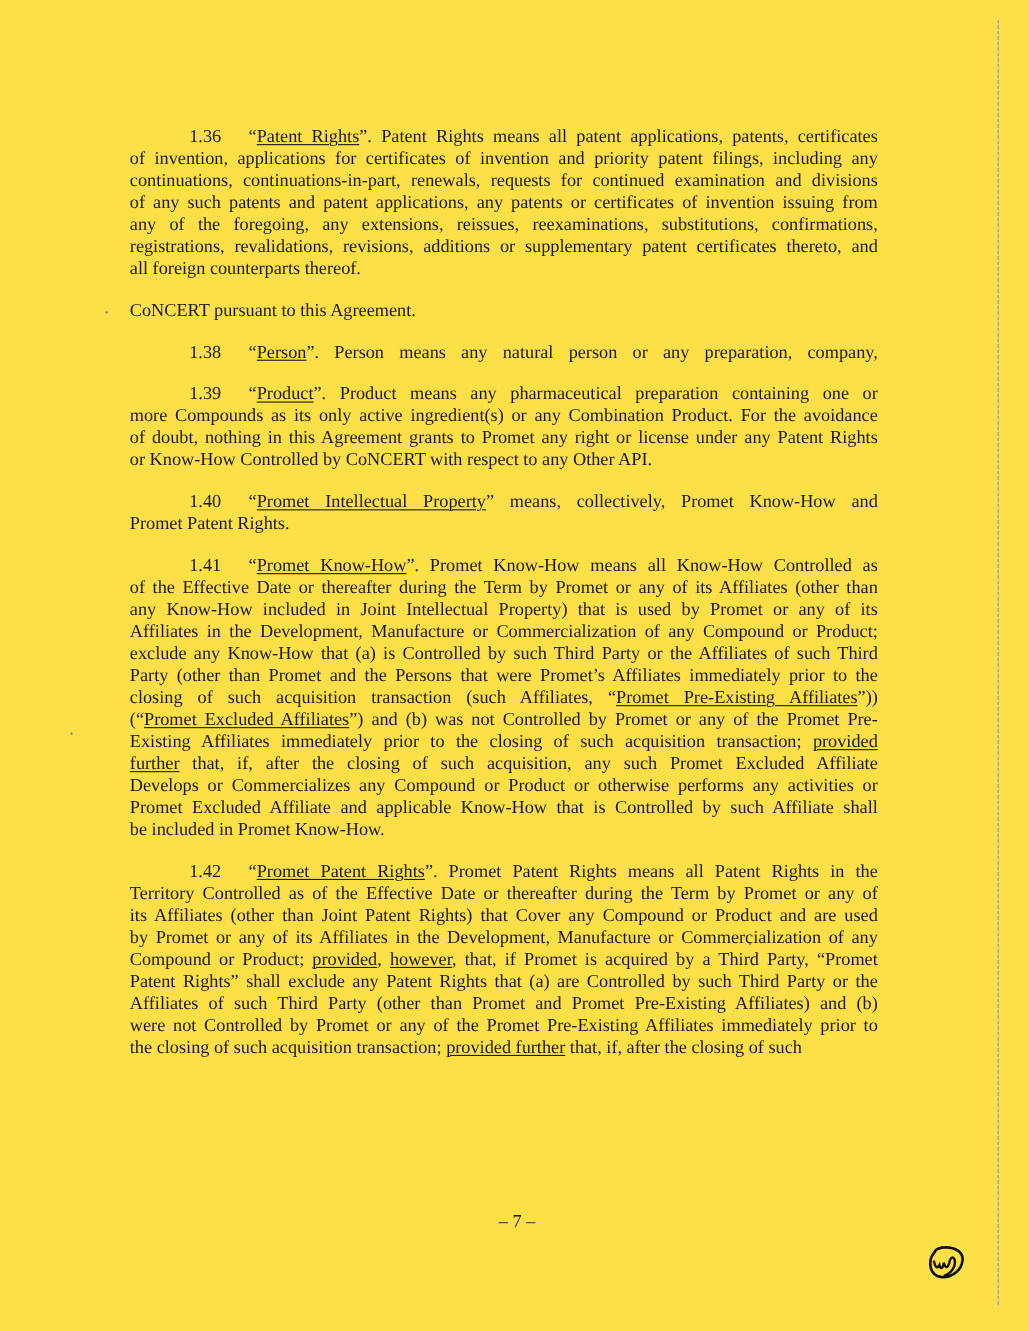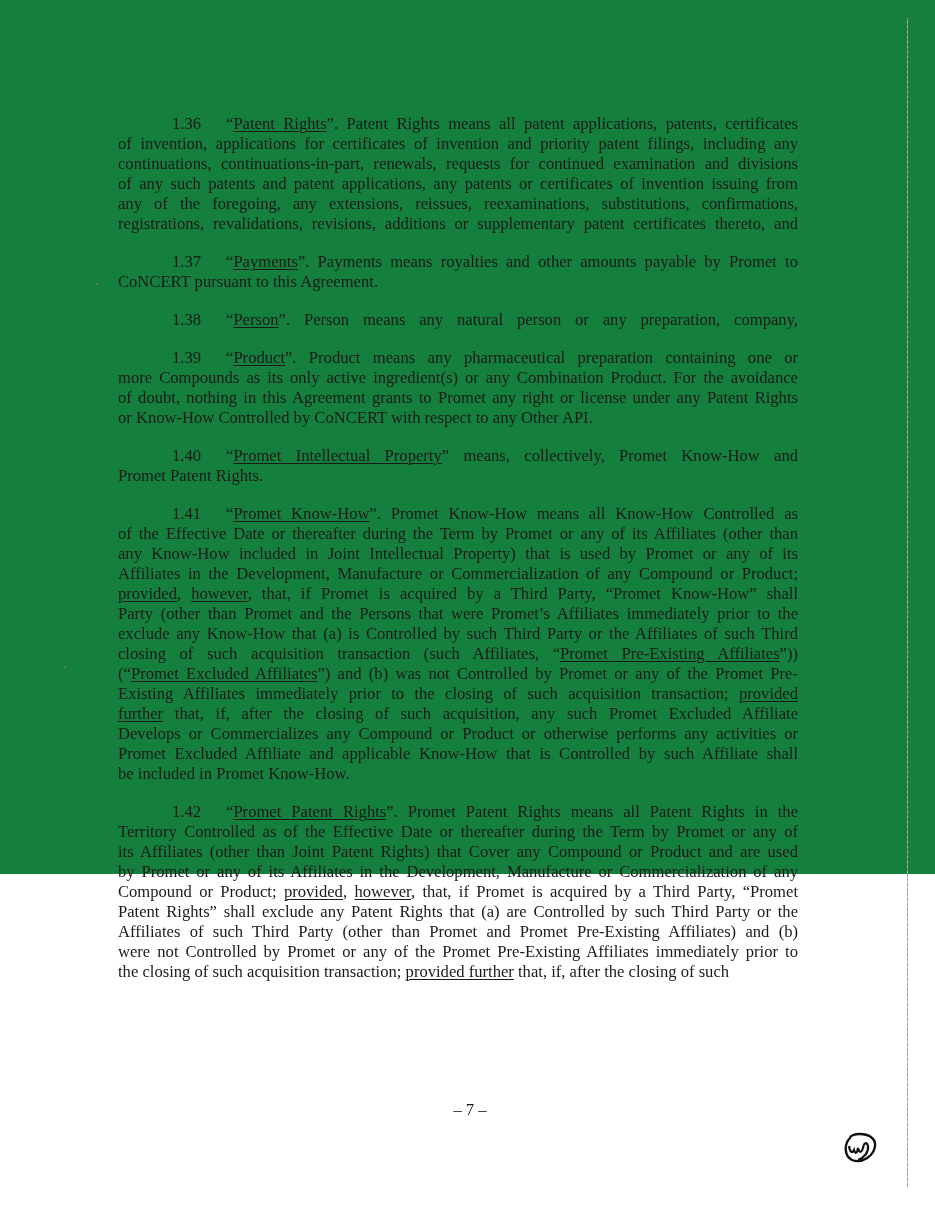--- a/index.html
+++ b/index.html
@@ -1,19 +1,19 @@
 <!DOCTYPE html>
 <html><head>
 <meta charset="utf-8">
 <style>
   html, body { margin: 0; padding: 0; background: #ffffff; }
   body { width: 935px; height: 1210px; position: relative; overflow: hidden; }
   .page {
-    position: absolute; left: 0; top: 0; width: 935px; height: 874px;
-    background: #15803d;
+    position: absolute; left: 0; top: 0; width: 935px; height: 1210px;
+    background: #fde047;
     font-family: "Liberation Serif", "DejaVu Serif", serif;
     color: #1a1a1a;
   }
   .body {
     position: absolute; left: 118px; top: 114px; width: 680px;
     font-size: 16.6px; line-height: 20px;
   }
   .para { margin: 0 0 18px 0; }
   .line { display: block; white-space: nowrap; height: 20px; }
   .line.justify { text-align: justify; text-align-last: justify; white-space: normal; }
@@ -44,46 +44,45 @@
   <div class="speck" style="left:681px; top:857px;"></div>
 
   <div class="body" id="doc-body">
       <div class="para">
         <span class="line first justify"><span class="secnum">1.36</span><span>“</span><u>Patent Rights</u><span>”.  Patent Rights means all patent applications, patents, certificates</span></span>
         <span class="line justify"><span>of invention, applications for certificates of invention and priority patent filings, including any</span></span>
         <span class="line justify"><span>continuations, continuations-in-part, renewals, requests for continued examination and divisions</span></span>
         <span class="line justify"><span>of any such patents and patent applications, any patents or certificates of invention issuing from</span></span>
         <span class="line justify"><span>any of the foregoing, any extensions, reissues, reexaminations, substitutions, confirmations,</span></span>
         <span class="line justify"><span>registrations, revalidations, revisions, additions or supplementary patent certificates thereto, and</span></span>
+        <span class="line"><span>all foreign counterparts thereof.</span></span>
       </div>
       <div class="para">
-        <span class="line first justify"><span class="secnum">1.37</span><span>“</span><u>Payments</u><span>”.  Payments means royalties and other amounts payable by Promet to</span></span>
         <span class="line"><span>CoNCERT pursuant to this Agreement.</span></span>
       </div>
       <div class="para">
         <span class="line first justify"><span class="secnum">1.38</span><span>“</span><u>Person</u><span>”.  Person means any natural person or any preparation, company,</span></span>
       </div>
       <div class="para">
         <span class="line first justify"><span class="secnum">1.39</span><span>“</span><u>Product</u><span>”.  Product means any pharmaceutical preparation containing one or</span></span>
         <span class="line justify"><span>more Compounds as its only active ingredient(s) or any Combination Product.  For the avoidance</span></span>
         <span class="line justify"><span>of doubt, nothing in this Agreement grants to Promet any right or license under any Patent Rights</span></span>
         <span class="line"><span>or Know-How Controlled by CoNCERT with respect to any Other API.</span></span>
       </div>
       <div class="para">
         <span class="line first justify"><span class="secnum">1.40</span><span>“</span><u>Promet Intellectual Property</u><span>” means, collectively, Promet Know-How and</span></span>
         <span class="line"><span>Promet Patent Rights.</span></span>
       </div>
       <div class="para">
         <span class="line first justify"><span class="secnum">1.41</span><span>“</span><u>Promet Know-How</u><span>”.  Promet Know-How means all Know-How Controlled as</span></span>
         <span class="line justify"><span>of the Effective Date or thereafter during the Term by Promet or any of its Affiliates (other than</span></span>
         <span class="line justify"><span>any Know-How included in Joint Intellectual Property) that is used by Promet or any of its</span></span>
         <span class="line justify"><span>Affiliates in the Development, Manufacture or Commercialization of any Compound or Product;</span></span>
-        <span class="line justify"><u>provided</u><span>, </span><u>however</u><span>, that, if Promet is acquired by a Third Party, “Promet Know-How” shall</span></span>
+        <span class="line justify"><span>exclude any Know-How that (a) is Controlled by such Third Party or the Affiliates of such Third</span></span>
         <span class="line justify"><span>Party (other than Promet and the Persons that were Promet’s Affiliates immediately prior to the</span></span>
-        <span class="line justify"><span>exclude any Know-How that (a) is Controlled by such Third Party or the Affiliates of such Third</span></span>
         <span class="line justify"><span>closing of such acquisition transaction (such Affiliates, “</span><u>Promet Pre-Existing Affiliates</u><span>”))</span></span>
         <span class="line justify"><span>(“</span><u>Promet Excluded Affiliates</u><span>”) and (b) was not Controlled by Promet or any of the Promet Pre-</span></span>
         <span class="line justify"><span>Existing Affiliates immediately prior to the closing of such acquisition transaction; </span><u>provided </u></span>
         <span class="line justify"><u>further</u><span> that, if, after the closing of such acquisition, any such Promet Excluded Affiliate</span></span>
         <span class="line justify"><span>Develops or Commercializes any Compound or Product or otherwise performs any activities or</span></span>
         <span class="line justify"><span>Promet Excluded Affiliate and applicable Know-How that is Controlled by such Affiliate shall</span></span>
         <span class="line"><span>be included in Promet Know-How.</span></span>
       </div>
       <div class="para">
         <span class="line first justify"><span class="secnum">1.42</span><span>“</span><u>Promet Patent Rights</u><span>”.  Promet Patent Rights means all Patent Rights in the</span></span>

